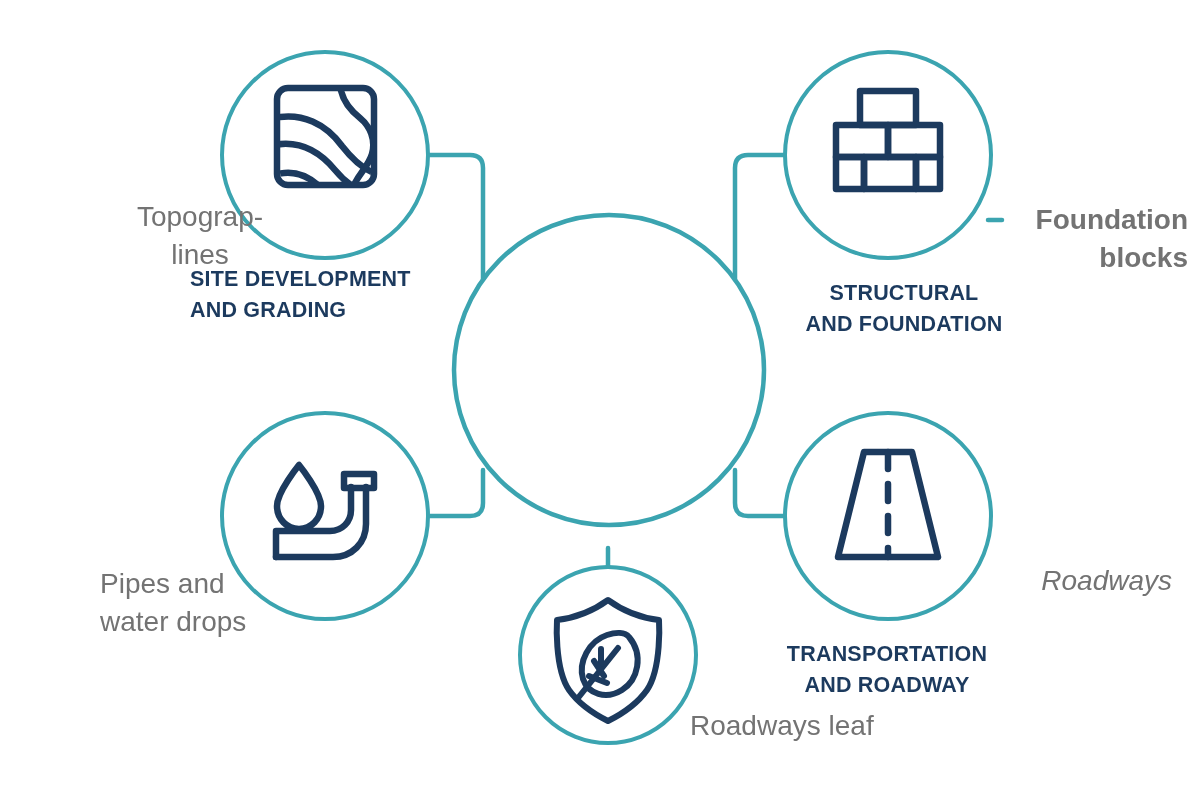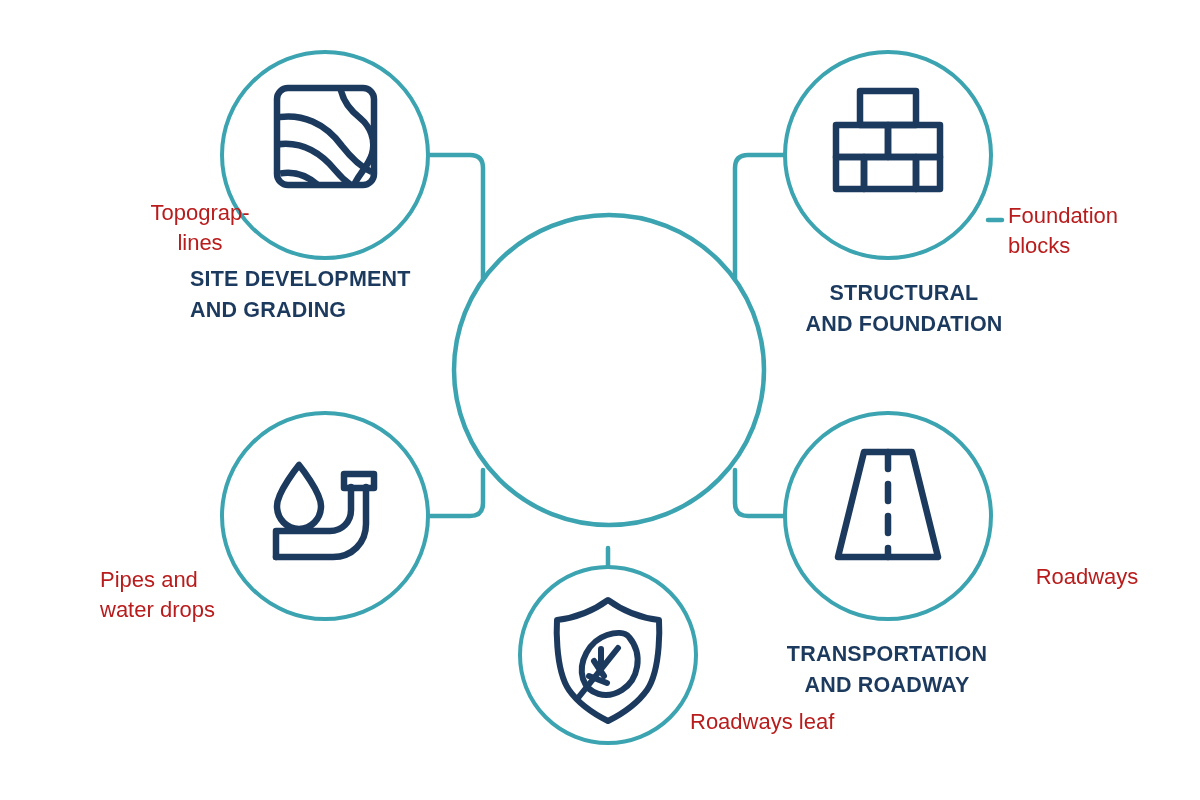--- a/index.html
+++ b/index.html
@@ -49,35 +49,35 @@
     position: absolute;
     color: #1c3a5e;
     font-weight: bold;
     font-size: 21.5px;
     line-height: 1.42;
     letter-spacing: 0.2px;
     white-space: pre-line;
   }
   .sub-label {
     position: absolute;
-    color: #b91c1c;
+    color: #737373;
     font-weight: normal;
-    font-size: 22px;
+    font-size: 28px;
     line-height: 1.36;
     white-space: pre-line;
   }
   .cat-sd   { left: 190px;  top: 264px;  width: 262px; text-align: left; }
   .cat-sf   { left: 780px;  top: 278px;  width: 248px; text-align: center; }
   .cat-ui   { left: 198px;  top: 639px;  width: 260px; text-align: center; }
   .cat-tr   { left: 757px;  top: 639px;  width: 260px; text-align: center; }
 
   .sub-topo { left: 112px;  top: 198px;  width: 176px; text-align: center; }
-  .sub-found{ left: 1008px; top: 201px;  width: 180px; text-align: left; }
+  .sub-found{ left: 1008px; top: 201px;  width: 180px; text-align: right; font-weight: bold; }
   .sub-pipes{ left: 100px;  top: 565px;  width: 152px; text-align: left; }
-  .sub-road { left: 1002px; top: 562px;  width: 170px; text-align: center; }
+  .sub-road { left: 1002px; top: 562px;  width: 170px; text-align: right; font-style: italic; }
   .sub-leaf { left: 690px;  top: 707px;  width: 200px; text-align: left; }
 </style>
 </head>
 <body>
 
 <div id="stage">
 
   <svg class="layer" viewBox="0 0 1200 800">
 
     <path d="M 428 155 H 470 Q 483 155 483 168 V 300" fill="none" stroke="#3ba4b0" stroke-width="4.5" stroke-linecap="round"></path>

